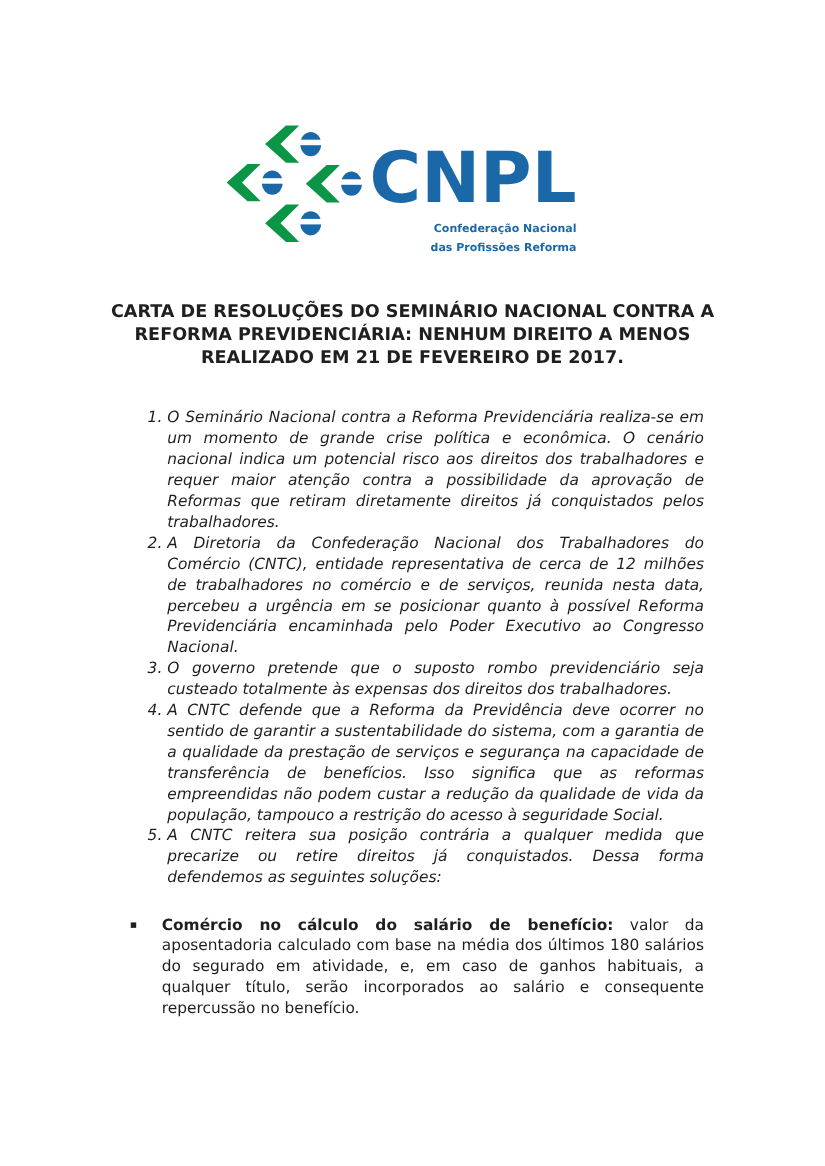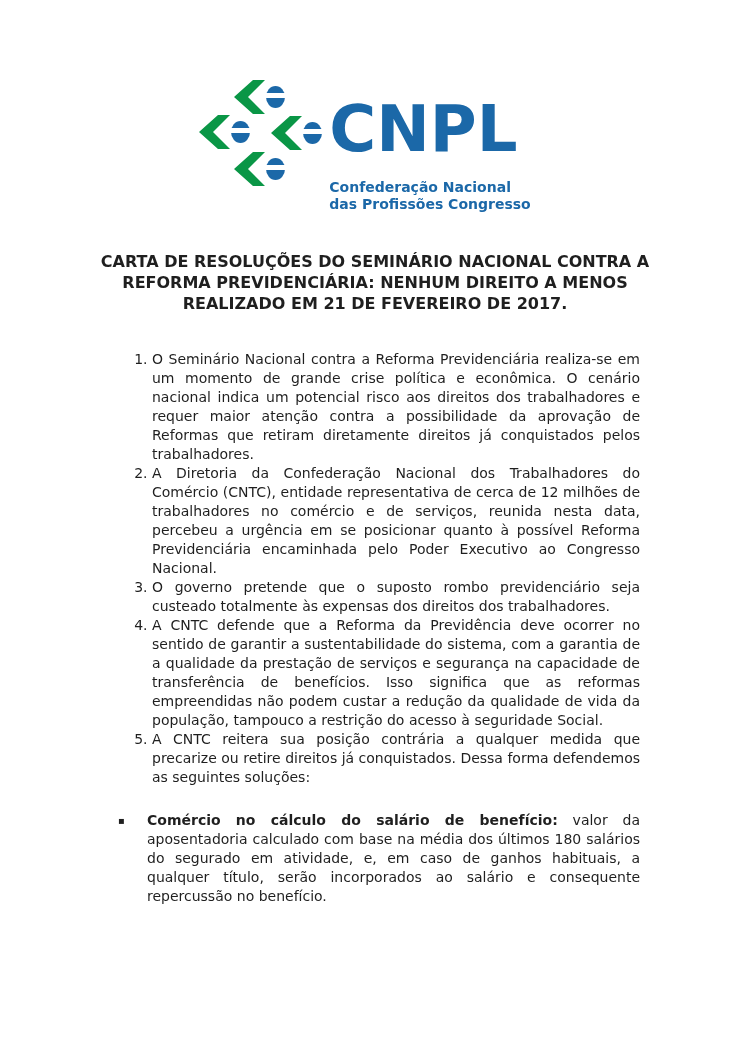--- a/index.html
+++ b/index.html
@@ -21,42 +21,43 @@
     color: var(--text-color);
     overflow: hidden;
   }
 
   
   .logo-row {
     display: flex;
     justify-content: center;
     align-items: flex-start;
     gap: 6px;
-    padding-top: 78px;
+    padding-top: 112px;
     margin-right: 20px;
   }
   .logo-mark { width: 124px; height: 110px; display: block; flex: 0 0 auto; }
   .chev   { fill: var(--logo-green); }
   .dot    { fill: var(--logo-blue); }
   .stripe { fill: #ffffff; }
 
   .logo-text { padding-top: 20px; }
   .logo-acronym {
     font-size: 64px;
     font-weight: 700;
     line-height: 62px;
     letter-spacing: 0px;
     color: var(--logo-blue);
   }
   .logo-subtitle {
-    margin-top: 19px;
-    font-size: 14px;
+    margin-top: 6px;
+    font-size: 10px;
     font-weight: 700;
     line-height: 17px;
     color: var(--logo-blue);
+    text-align: right;
   }
 
   
   .doc-title {
     margin: 38px auto 0 auto;
     max-width: 570px;
     text-align: center;
     font-size: 16px;
     font-weight: 700;
     line-height: 21px;
@@ -65,20 +66,21 @@
 
   
   .doc-body {
     margin: 36px 110px 0 128px;
     font-size: 14px;
     line-height: 19px;
   }
   ol.resolution-list {
     list-style: decimal;
     padding-left: 24px;
+    font-style: italic;
   }
   ol.resolution-list li {
     text-align: justify;
     text-justify: inter-word;
   }
   .solution-row {
     display: flex;
     margin-top: 24px;
     margin-left: -10px;
   }
@@ -111,21 +113,21 @@
       </defs>
       <use href="#cnpl-unit" x="35" y="2"></use>
       <use href="#cnpl-unit" x="0" y="37"></use>
       <use href="#cnpl-unit" x="72" y="38"></use>
       <use href="#cnpl-unit" x="35" y="74"></use>
     </svg>
     <div class="logo-text">
       <div class="logo-acronym">CNPL</div>
       <div class="logo-subtitle">
         <div>Confederação Nacional</div>
-        <div>das Profissões Congresso</div>
+        <div>das Profissões Reforma</div>
       </div>
     </div>
   </div>
 
   <h1 class="doc-title">CARTA DE RESOLUÇÕES DO SEMINÁRIO NACIONAL CONTRA A REFORMA PREVIDENCIÁRIA: NENHUM DIREITO A MENOS REALIZADO EM 21 DE FEVEREIRO DE 2017.</h1>
 
   <div class="doc-body">
     <ol class="resolution-list">
       <li>O Seminário Nacional contra a Reforma Previdenciária realiza-se em um momento de grande crise política e econômica. O cenário nacional indica um potencial risco aos direitos dos trabalhadores e requer maior atenção contra a possibilidade da aprovação de Reformas que retiram diretamente direitos já conquistados pelos trabalhadores.</li>
       <li>A Diretoria da Confederação Nacional dos Trabalhadores do Comércio (CNTC), entidade representativa de cerca de 12 milhões de trabalhadores no comércio e de serviços, reunida nesta data, percebeu a urgência em se posicionar quanto à possível Reforma Previdenciária encaminhada pelo Poder Executivo ao Congresso Nacional.</li>

